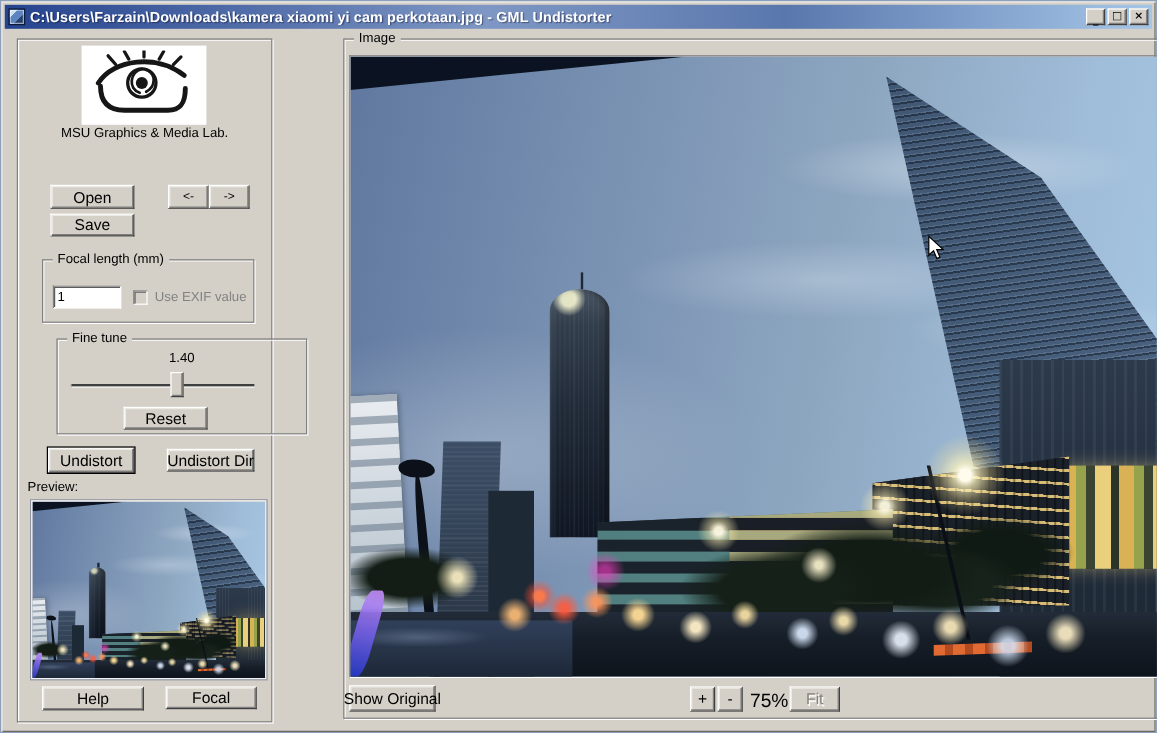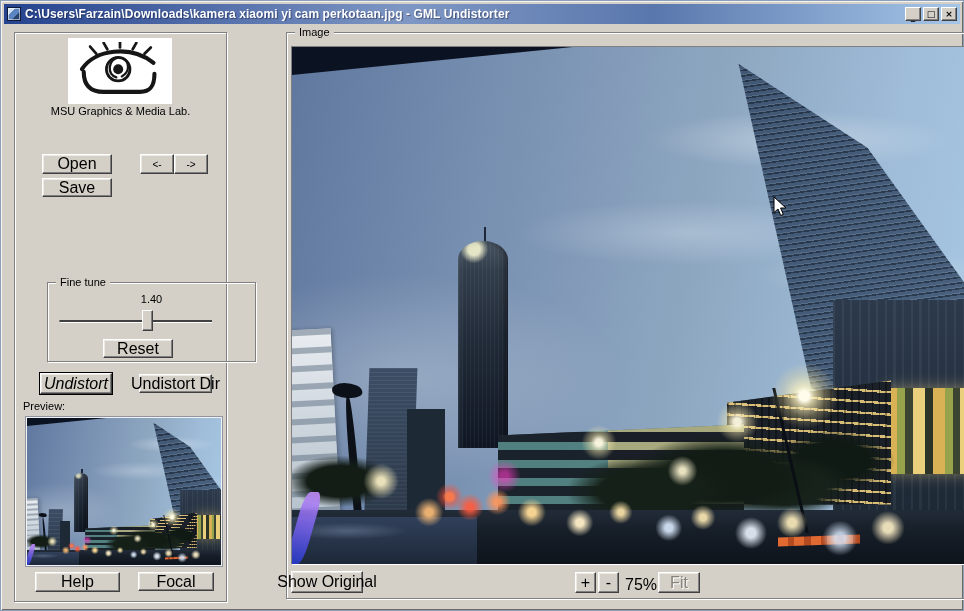--- a/index.html
+++ b/index.html
@@ -41,24 +41,24 @@
     display:flex; align-items:center; justify-content:center; cursor:default;
     font-family:"DejaVu Sans", sans-serif;
   }
   .winbtn.minimize span{ transform:translateY(3px); }
 
   
   .btn{
     position:absolute; background:#d4d0c8; color:#000;
     border:1px solid; border-color:#fff #404040 #404040 #fff;
     box-shadow: inset -1px -1px 0 #808080, inset 1px 1px 0 #eceae4;
-    font-size:16px; display:flex; align-items:center; justify-content:center;
+    font-size:13px; display:flex; align-items:center; justify-content:center;
     cursor:default; white-space:nowrap;
   }
-  .btn.default{ outline:1px solid #000;font-style:italic; }
+  .btn.default{ outline:1px solid #000; }
   .btn.disabled{ color:#86827a; text-shadow:1px 1px 0 #fff; }
   .groupbox{
     position:absolute;
     border:1px solid #808080;
     box-shadow: inset 1px 1px 0 #fff, 1px 1px 0 #fff;
   }
   .legend{
     position:absolute; top:-7px; left:8px; background:#d4d0c8;
     padding:0 4px; font-size:11px; color:#000; line-height:13px;
   }
@@ -253,20 +253,26 @@
         <circle cx="50" cy="30" r="5.5" fill="#161616" stroke="none"></circle>
       </svg>
     </div>
     <div class="lab-name">MSU Graphics &amp; Media Lab.</div>
 
     <div class="btn" style="left:27px;top:121px;width:70px;height:20px">Open</div>
     <div class="btn" style="left:125px;top:121px;width:34px;height:20px;font-size:10px">&lt;-</div>
     <div class="btn" style="left:159px;top:121px;width:34px;height:20px;font-size:10px">-&gt;</div>
     <div class="btn" style="left:27px;top:145px;width:70px;height:19px">Save</div>
 
+    <div class="groupbox" style="left:20px;top:183px;width:177px;height:53px">
+      <div class="legend">Focal length (mm)</div>
+      <input class="focal-input" value="1" style="">
+      <div class="checkbox sunken"></div>
+      <div class="label gray" style="left:93px;top:25px">Use EXIF value</div>
+    </div>
 
     <div class="groupbox" style="left:32px;top:249px;width:209px;height:80px">
       <div class="legend">Fine tune</div>
       <div class="label" style="left:0;top:10px;width:100%;text-align:center">1.40</div>
       <div class="slider-track"></div>
       <div class="slider-thumb"></div>
       <div class="btn" style="left:55px;top:56px;width:70px;height:19px">Reset</div>
     </div>
 
     <div class="btn default" style="left:25px;top:340px;width:72px;height:21px">Undistort</div>

